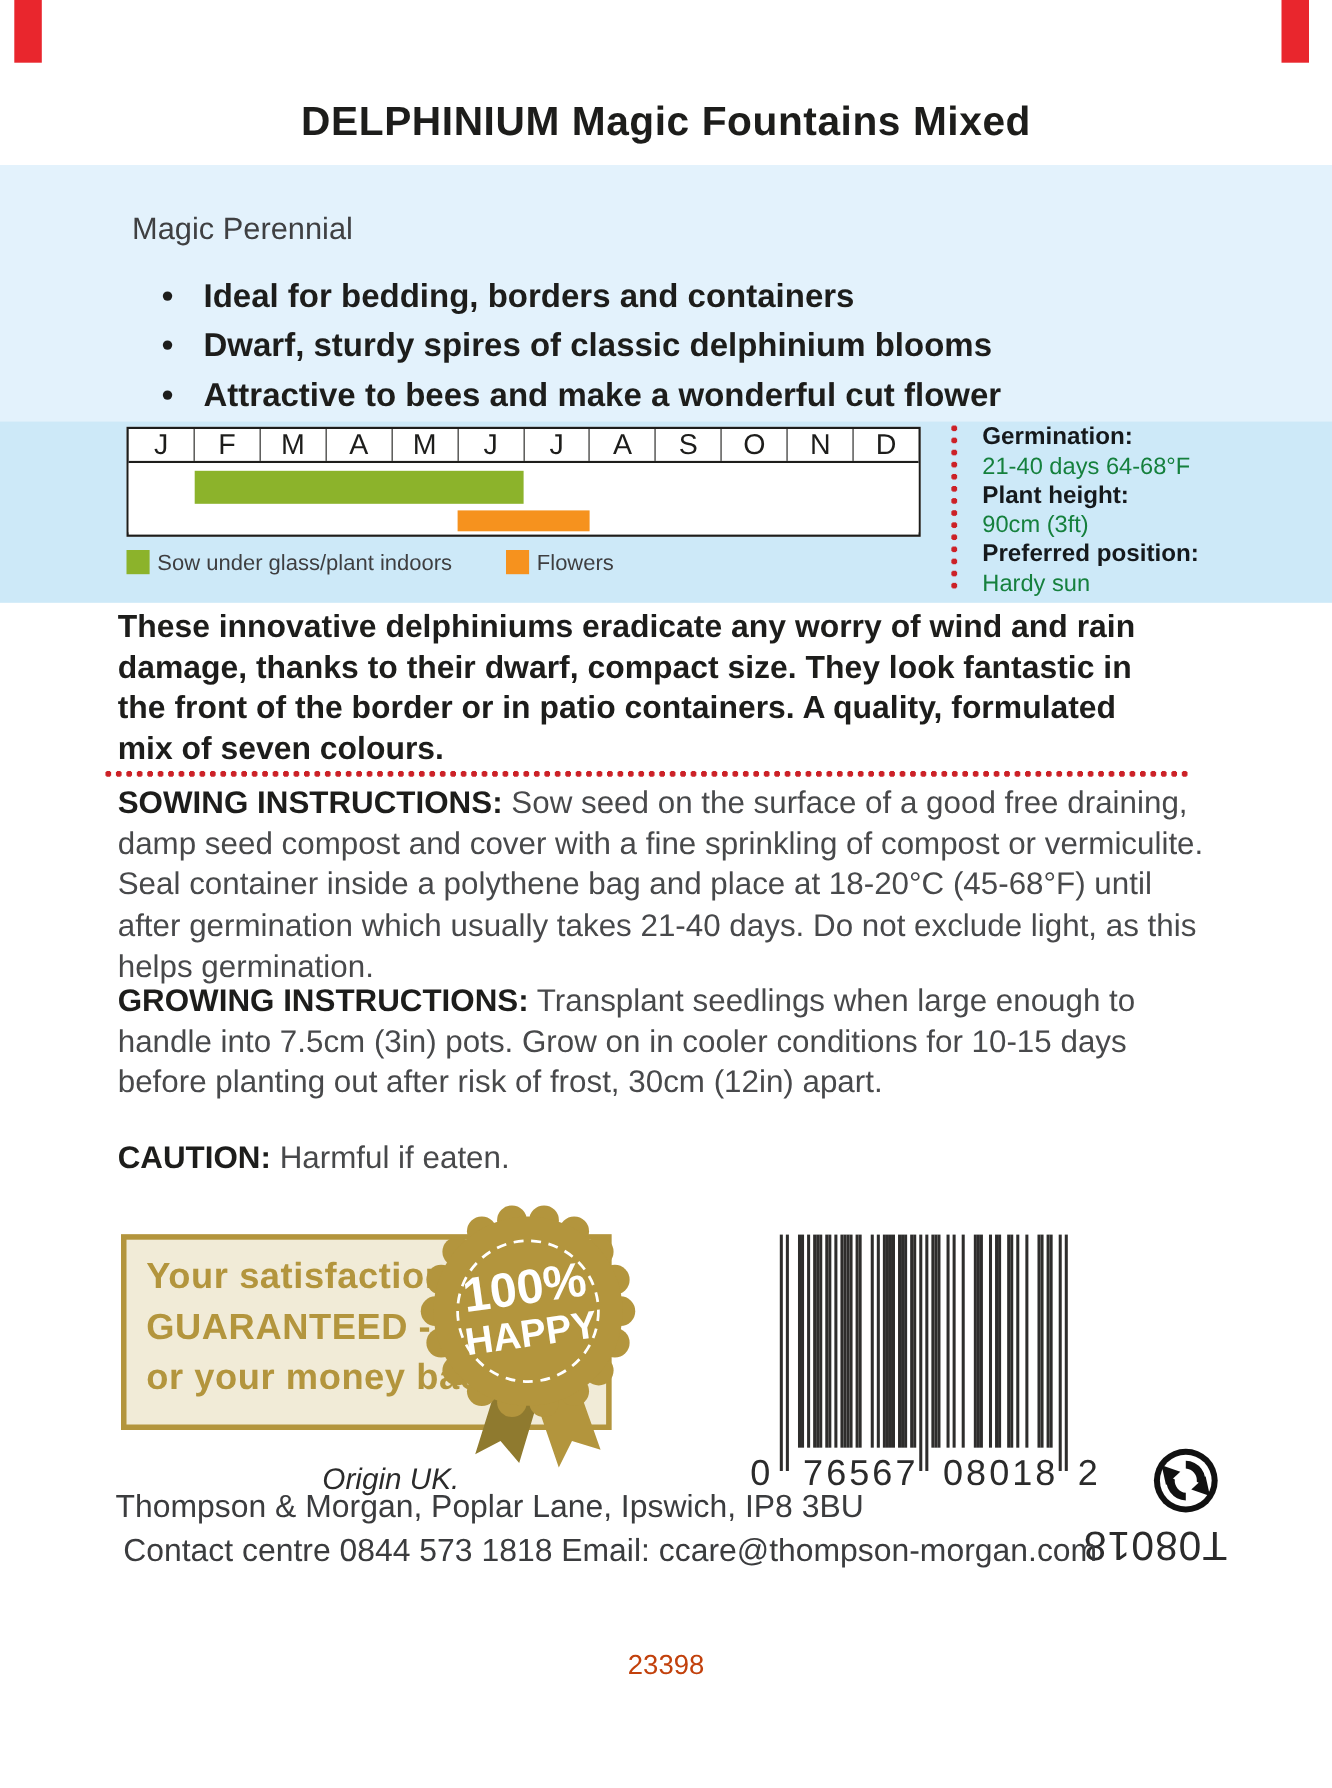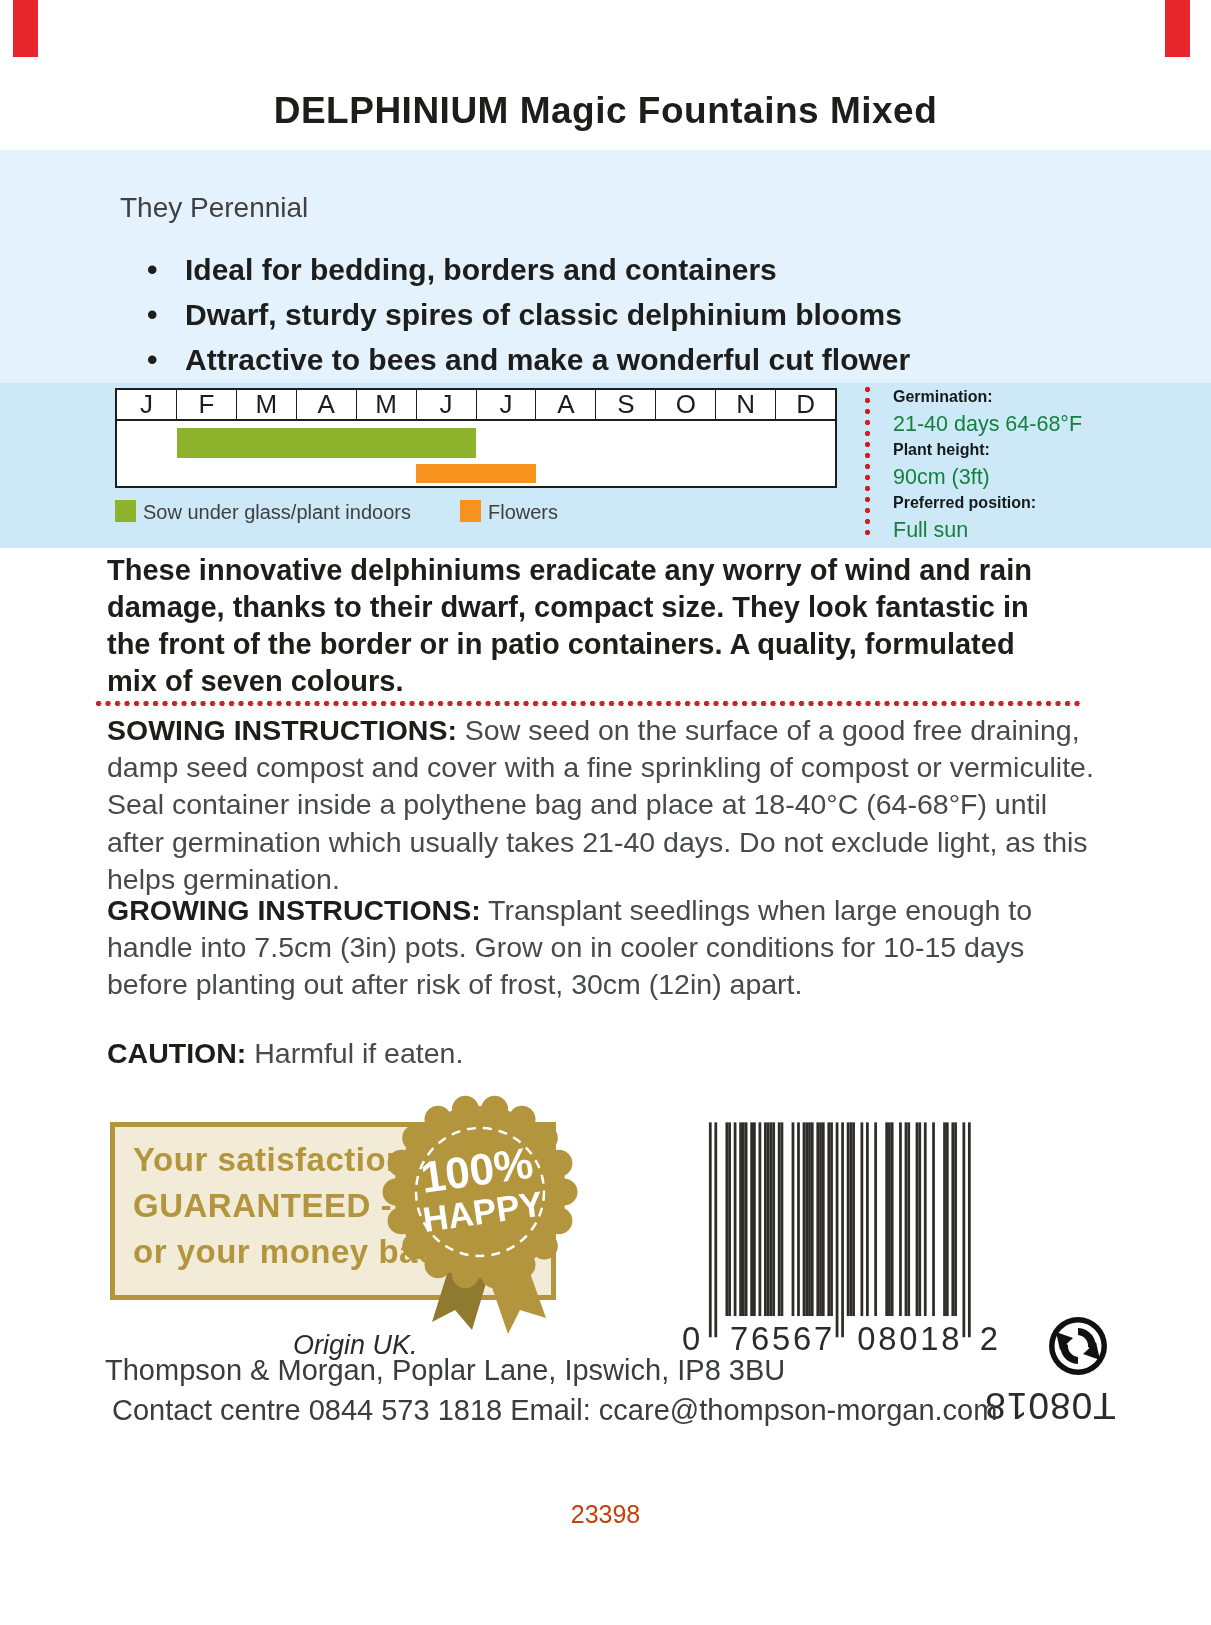--- a/index.html
+++ b/index.html
@@ -39,21 +39,21 @@
   .legend-label { font-size:20px; color:#3e3e40; margin-left:7px; line-height:28px; }
 
   .vdots { position:absolute; left:864px; top:386px; width:7px; height:150px;
     background-image:radial-gradient(circle at 3.5px 3.5px, #cc2127 2.6px, rgba(0,0,0,0) 2.9px);
     background-size:7px 11px; background-repeat:repeat-y; }
   .hdots { position:absolute; left:95px; top:700px; width:988px; height:7px;
     background-image:radial-gradient(circle at 3.5px 3.5px, #cc2127 2.6px, rgba(0,0,0,0) 2.9px);
     background-size:9.5px 7px; background-repeat:repeat-x; }
 
   .info { position:absolute; left:893px; top:384px; }
-  .info-label { font-size:16px; font-weight:bold; color:#15191c; line-height:26.5px; }
+  .info-label { font-size:22px; font-weight:bold; color:#15191c; line-height:26.5px; }
   .info-value { font-size:21.5px; color:#15803d; line-height:26.5px; }
 
   .description { position:absolute; left:107px; top:552px; width:945px;
     font-size:29px; font-weight:bold; line-height:37px; color:#1d1d1b; }
 
   .para { position:absolute; left:107px; width:990px; font-size:28.5px; line-height:37.2px; color:#48494b; }
   .para b { color:#1d1d1b;text-align:center; }
   .para-sowing { top:712px; }
   .para-growing { top:892px; }
   .para-caution { top:1035px; }
@@ -78,21 +78,21 @@
 </style>
 </head>
 <body>
 
 <div class="print-mark" style="left:13px"></div>
 <div class="print-mark" style="left:1165px"></div>
 
 <div class="title">DELPHINIUM Magic Fountains Mixed</div>
 
 <div class="band1"></div>
-<div class="hardy">They Perennial</div>
+<div class="hardy">Magic Perennial</div>
 <div class="bullets" id="bullet-list">
     <div class="bullet-item">
       <span class="bullet-dot">•</span>
       <span>Ideal for bedding, borders and containers</span>
     </div>
     <div class="bullet-item">
       <span class="bullet-dot">•</span>
       <span>Dwarf, sturdy spires of classic delphinium blooms</span>
     </div>
     <div class="bullet-item">
@@ -134,29 +134,29 @@
 </div>
 
 <div class="vdots"></div>
 
 <div class="info">
   <div class="info-label">Germination:</div>
   <div class="info-value">21-40 days 64-68°F</div>
   <div class="info-label">Plant height:</div>
   <div class="info-value">90cm (3ft)</div>
   <div class="info-label">Preferred position:</div>
-  <div class="info-value">Full sun</div>
+  <div class="info-value">Hardy sun</div>
 </div>
 
 <div class="description">These innovative delphiniums eradicate any worry of wind and rain damage, thanks to their dwarf, compact size. They look fantastic in the front of the border or in patio containers. A quality, formulated mix of seven colours.</div>
 
 <div class="hdots"></div>
 
 <div class="para para-sowing">
-  <b>SOWING INSTRUCTIONS:</b><span> Sow seed on the surface of a good free draining, damp seed compost and cover with a fine sprinkling of compost or vermiculite. Seal container inside a polythene bag and place at 18-40°C (64-68°F) until after germination which usually takes 21-40 days. Do not exclude light, as this helps germination.</span>
+  <b>SOWING INSTRUCTIONS:</b><span> Sow seed on the surface of a good free draining, damp seed compost and cover with a fine sprinkling of compost or vermiculite. Seal container inside a polythene bag and place at 18-20°C (45-68°F) until after germination which usually takes 21-40 days. Do not exclude light, as this helps germination.</span>
 </div>
 
 <div class="para para-growing">
   <b>GROWING INSTRUCTIONS:</b><span> Transplant seedlings when large enough to handle into 7.5cm (3in) pots. Grow on in cooler conditions for 10-15 days before planting out after risk of frost, 30cm (12in) apart.</span>
 </div>
 
 <div class="para para-caution">
   <b>CAUTION:</b><span> Harmful if eaten.</span>
 </div>
 

